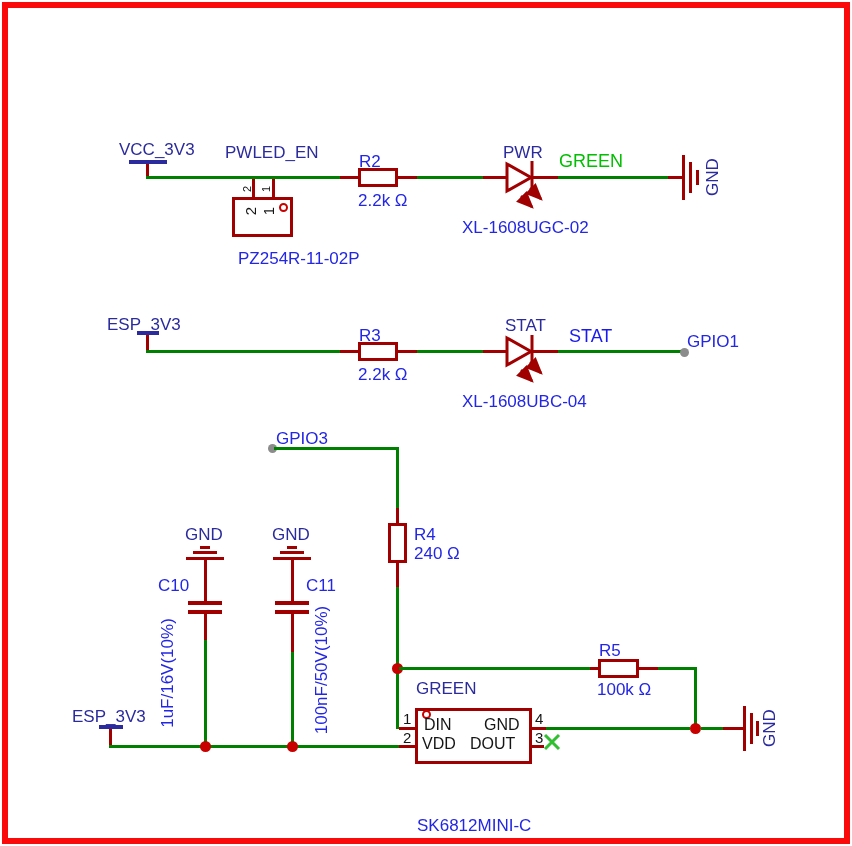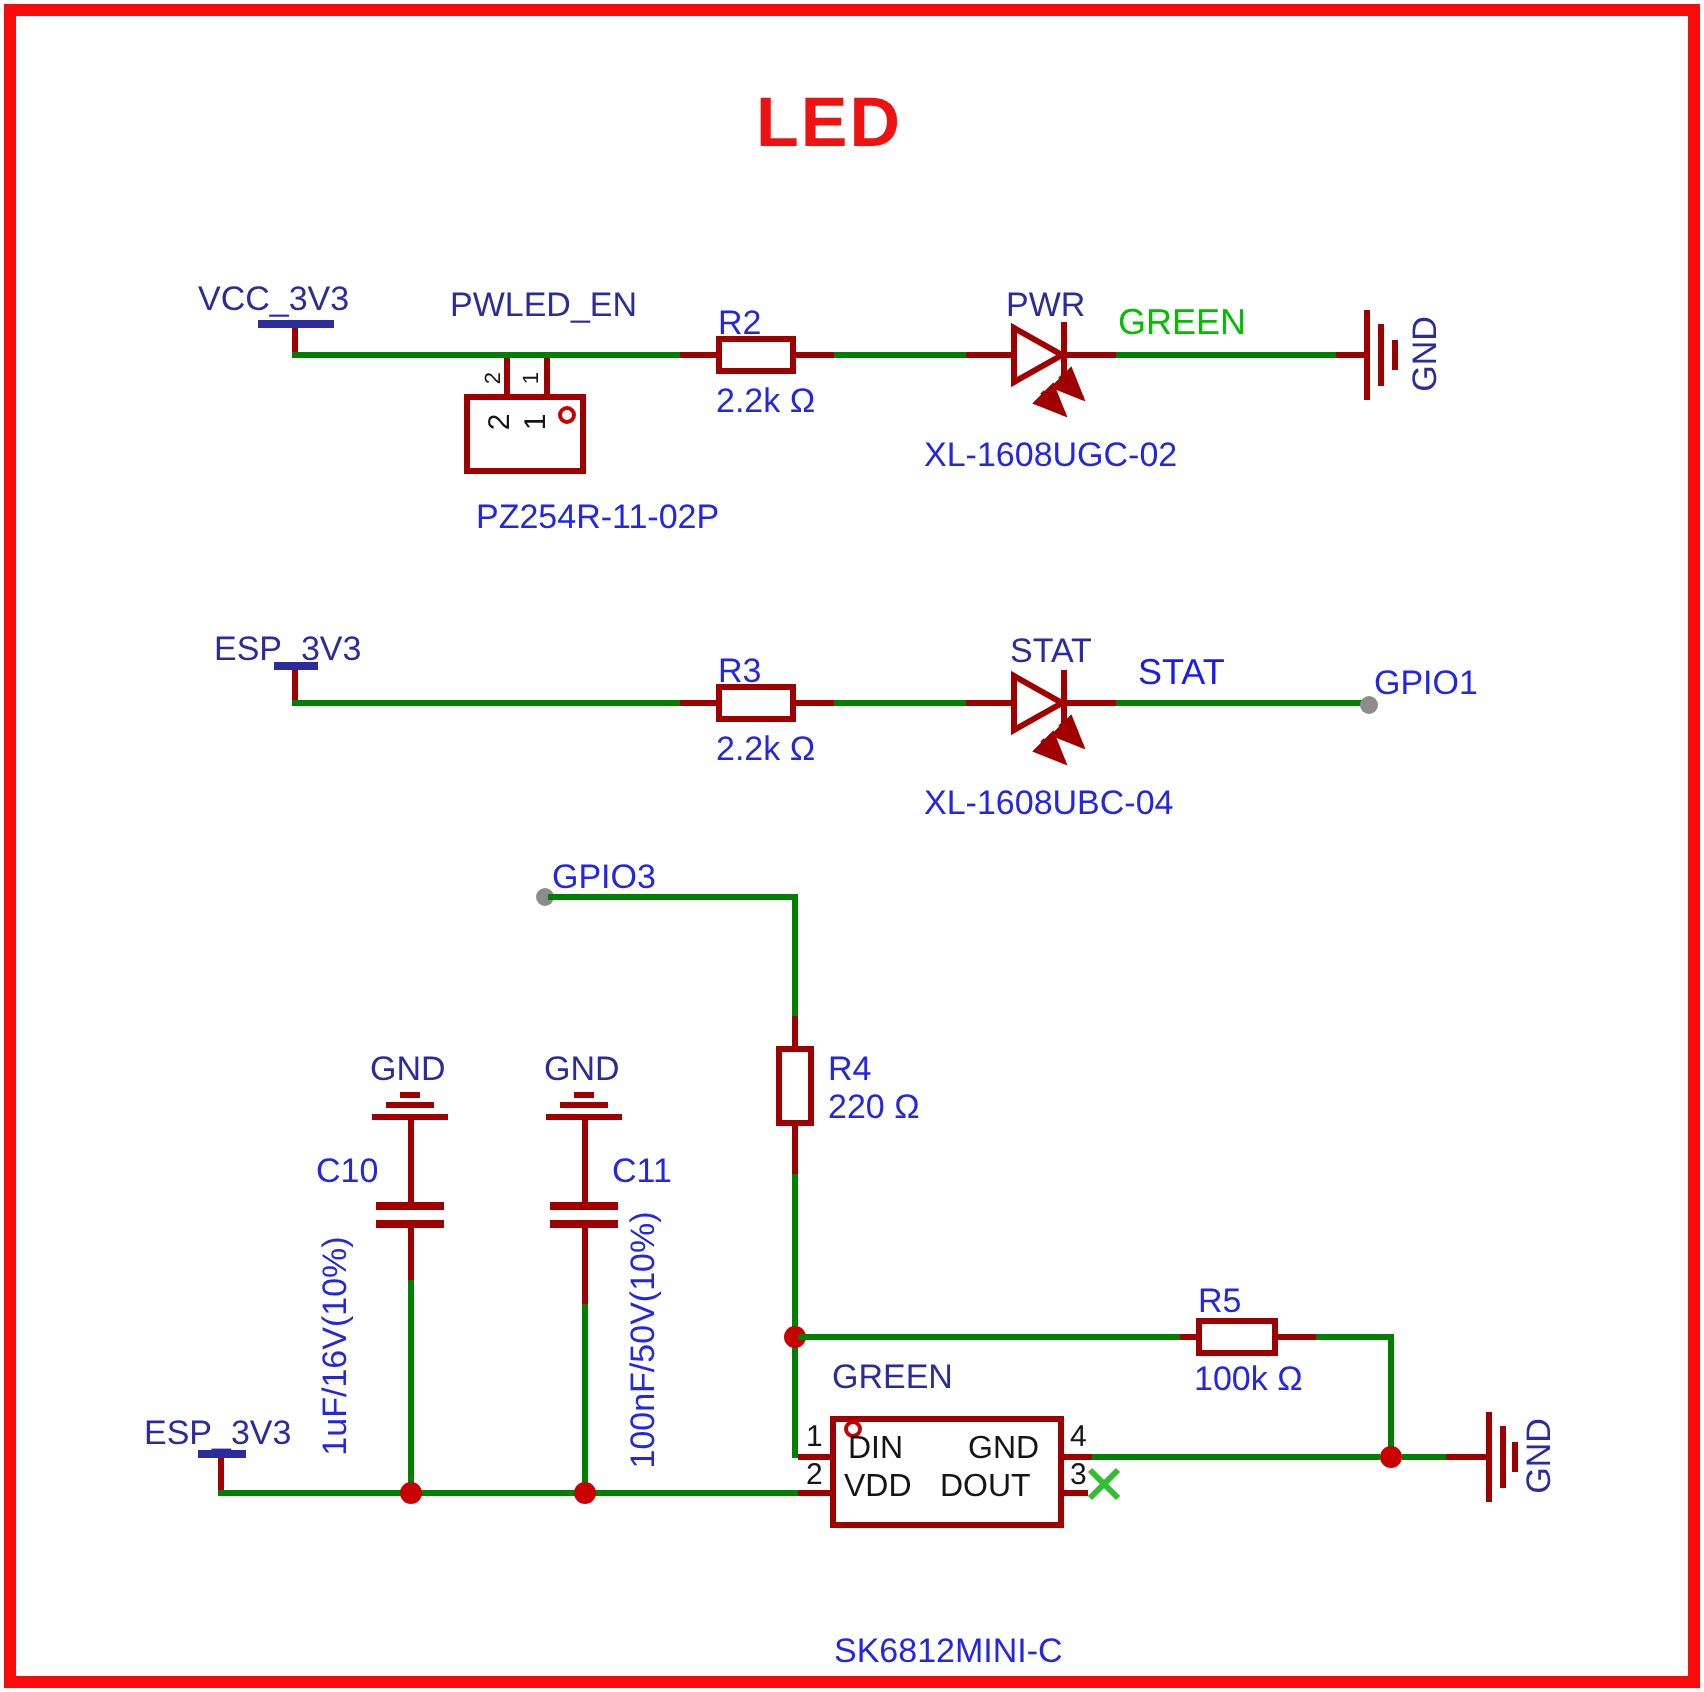--- a/index.html
+++ b/index.html
@@ -24,23 +24,22 @@
   .cplate{position:absolute;height:4px;background:#a00000}
   .gbar{position:absolute;height:3px;background:#a00000}
   .ring{position:absolute;width:5px;height:5px;border:2px solid #c80000;border-radius:50%;background:#fff}
   .title{position:absolute;font-size:35px;font-weight:bold;color:#ee1212;letter-spacing:1px}
 </style>
 </head>
 <body>
 
 <div id="canvas">
   <div class="frame"></div>
-  <div class="title" style="left:378px;top:42px">LED</div>
-
-  <span class="t navy" style="left:99px;top:140px">VCC_3V3</span>
+
+  <span class="t navy" style="left:119px;top:140px">VCC_3V3</span>
   <div class="pbar" style="left:129px;top:160px;width:38px"></div>
   <div class="vr" style="left:146px;top:164px;height:13px"></div>
 
   <div class="hw" style="left:146px;top:176px;width:194px"></div>
   <div class="hr" style="left:340px;top:176px;width:18px"></div>
 
   <span class="t navy" style="left:225px;top:143px">PWLED_EN</span>
 
   <div class="vr" style="left:252px;top:179px;height:18px"></div>
   <div class="vr" style="left:272px;top:179px;height:18px"></div>
@@ -117,21 +116,21 @@
   <span class="t blue" style="left:687px;top:332px">GPIO1</span>
 
   <div class="gdot" style="left:268px;top:444px"></div>
   <span class="t blue" style="left:276px;top:429px">GPIO3</span>
   <div class="hw" style="left:274px;top:447px;width:124px"></div>
   <div class="vw" style="left:396px;top:447px;height:61px"></div>
 
   <div class="vr" style="left:396px;top:508px;height:15px"></div>
   <div class="rbox" style="left:388px;top:523px;width:19px;height:40px"></div>
   <span class="t blue" style="left:414px;top:525px">R4</span>
-  <span class="t blue" style="left:414px;top:544px">220 Ω</span>
+  <span class="t blue" style="left:414px;top:544px">240 Ω</span>
   <div class="vr" style="left:396px;top:563px;height:24px"></div>
   <div class="vw" style="left:396px;top:587px;height:142px"></div>
   <div class="dot" style="left:392px;top:663px"></div>
 
   <div class="hw" style="left:399px;top:667px;width:191px"></div>
   <div class="hr" style="left:590px;top:667px;width:8px"></div>
   <div class="rbox" style="left:598px;top:659px;width:41px;height:19px"></div>
   <span class="t blue" style="left:599px;top:641px">R5</span>
   <span class="t blue" style="left:597px;top:680px">100k Ω</span>
   <div class="hr" style="left:639px;top:667px;width:19px"></div>

